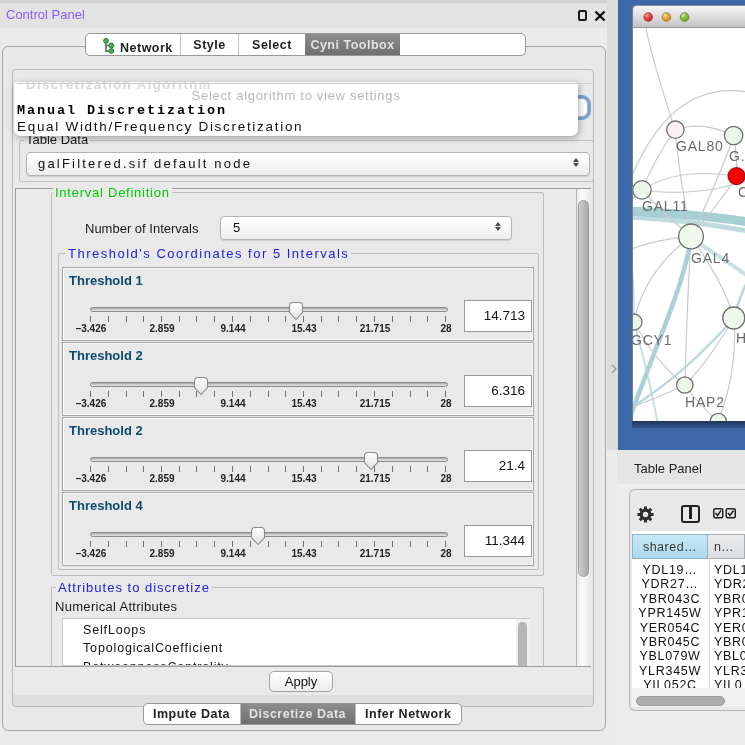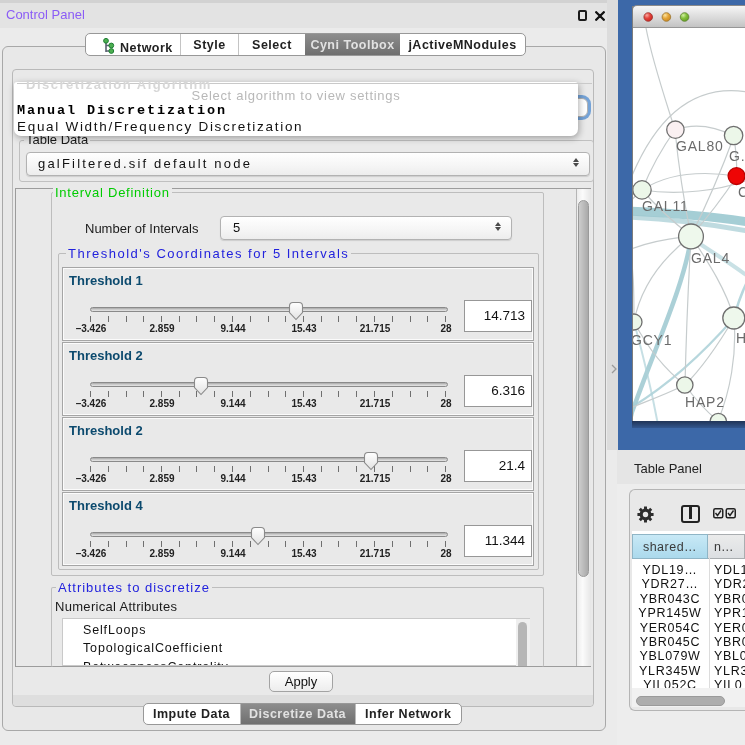--- a/index.html
+++ b/index.html
@@ -395,21 +395,20 @@
    <path d="M 4,5 L 4,15 M 4,8.5 L 9,8.5 M 4,14 L 9,14" stroke="#5a6272" stroke-width="1.6" fill="none"></path>
    <circle cx="4" cy="3.8" r="2.4" fill="#4caf50" stroke="#1e7e34" stroke-width="1"></circle>
    <circle cx="9.3" cy="8.5" r="2.4" fill="#4caf50" stroke="#1e7e34" stroke-width="1"></circle>
    <circle cx="9.3" cy="14" r="2.4" fill="#4caf50" stroke="#1e7e34" stroke-width="1"></circle>
   </svg>Network</div>
  <div style="width:1px;background:#c4c4c4;"></div>
  <div class="seg" style="width:57px;">Style</div>
  <div style="width:1px;background:#c4c4c4;"></div>
  <div class="seg" style="width:66px;">Select</div>
  <div class="seg" style="width:95px;background:linear-gradient(#8d8d8d,#6f6f6f);color:#e2e2e2;">Cyni Toolbox</div>
- <div class="seg" style="flex:1;">jActiveMNodules</div>
 </div>
 
 <div class="abs" style="left:14px;top:82px;width:564px;height:54px;background:#fff;border-radius:3px 3px 7px 7px;box-shadow:1px 2px 7px rgba(0,0,0,0.33);z-index:5;"></div>
 <div class="abs" style="left:14px;top:82px;width:564px;z-index:6;">
  <div style="position:absolute;left:0;top:6px;width:564px;text-align:center;font-size:13px;color:#b8b8b8;letter-spacing:0.7px;">Select algorithm to view settings</div>
  <div style="position:absolute;left:3px;top:21px;font-size:13.5px;font-weight:bold;color:#000;letter-spacing:1.9px;font-family:Liberation Mono, monospace;">Manual Discretization</div>
  <div style="position:absolute;left:3px;top:37px;font-size:13.5px;color:#111;letter-spacing:1.7px;">Equal Width/Frequency Discretization</div>
 </div>
 
 <div class="abs" style="left:17px;top:83px;width:575px;height:1px;background:#c9c9c9;z-index:7;"></div>

